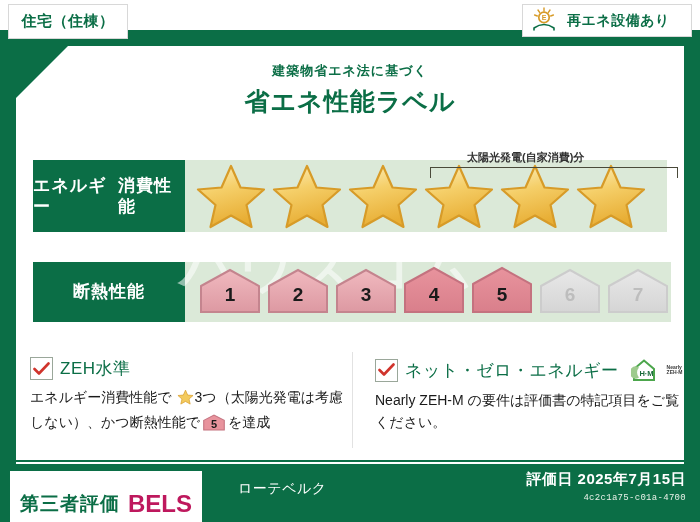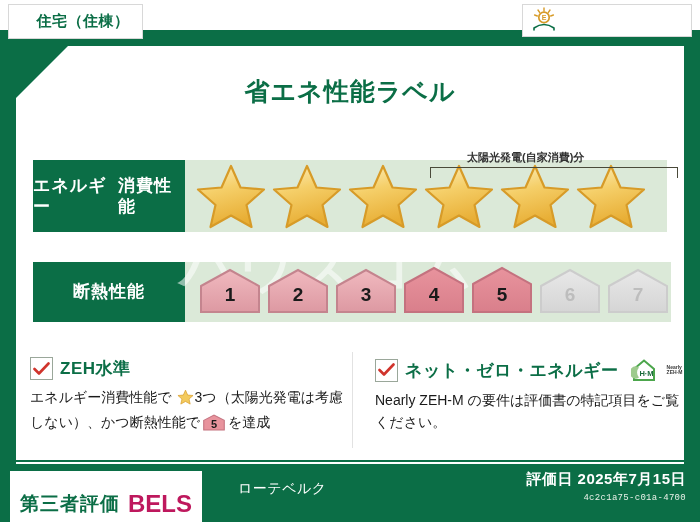--- a/index.html
+++ b/index.html
@@ -26,36 +26,36 @@
     background:#ffffff;
     clip-path:polygon(52px 0, 668px 0, 668px 414px, 0 414px, 0 52px);
   }
   .topbar-white{
     position:absolute;left:0;top:0;width:700px;height:30px;background:#ffffff;
   }
   .tl-chip{
     position:absolute;left:8px;top:4px;width:118px;height:33px;
     background:#ffffff;border:1px solid #d8d8d8;
     display:flex;align-items:center;justify-content:center;
-    font-size:15px;font-weight:bold;color:#0b6e46;letter-spacing:.5px;padding-left:15px;
+    font-size:15px;font-weight:bold;color:#0b6e46;letter-spacing:.5px;
   }
   .tr-chip{
     position:absolute;left:522px;top:4px;width:170px;height:33px;
     background:#ffffff;border:1px solid #d8d8d8;
     display:flex;align-items:center;gap:6px;padding-left:8px;
     box-sizing:border-box;
   }
   .tr-chip .txt{font-size:14px;font-weight:bold;color:#0b6e46;letter-spacing:.5px;}
 
   
   .head{
     position:absolute;left:16px;top:62px;width:668px;text-align:center;
   }
   .head .sub{font-size:13px;font-weight:bold;color:#0b6e46;letter-spacing:1px;}
-  .head .main{font-size:25px;font-weight:bold;color:#0b6e46;letter-spacing:1px;margin-top:13px;}
+  .head .main{font-size:25px;font-weight:bold;color:#0b6e46;letter-spacing:1px;margin-top:5px;}
 
   
   .row{position:absolute;left:33px;height:72px;display:flex;}
   .row-energy{top:160px;width:634px;}
   .row-insul{top:262px;width:634px;height:60px;}
   .row-key{
     width:152px;background:#0b6e46;color:#fff;
     display:flex;flex-direction:row;align-items:center;justify-content:center;
     font-size:17px;font-weight:bold;letter-spacing:1px;line-height:1.25;
     flex:none;
@@ -98,21 +98,21 @@
 
   
   .note{position:absolute;top:357px;width:300px;}
   .note-left{left:30px;width:320px;}
   .note-right{left:375px;width:310px;}
   .note-head{display:flex;align-items:center;gap:7px;}
   .chk{
     width:21px;height:21px;border:1px solid #9aa79a;background:#fff;flex:none;
     display:flex;align-items:center;justify-content:center;
   }
-  .note-title{font-size:17px;font-weight:bold;color:#0b6e46;letter-spacing:.5px;}
+  .note-title{font-size:17px;font-weight:normal;color:#0b6e46;letter-spacing:.5px;}
   .note-body{
     margin-top:7px;font-size:14px;color:#1a1a1a;line-height:1.55;letter-spacing:0px;
   }
   .inline-star{vertical-align:-3px;margin:0 1px;}
   .inline-house{vertical-align:-4px;margin:0 2px;position:relative;display:inline-block;width:24px;height:17px;}
   .inline-house .n{
     position:absolute;left:0;top:2px;width:100%;text-align:center;
     font-size:11px;font-weight:bold;color:#1a1a1a;
   }
   .zehm-logo{display:inline-flex;align-items:center;gap:2px;vertical-align:-7px;margin-left:5px;}
@@ -164,23 +164,25 @@
           <line x1="19" y1="4" x2="17.4" y2="6.4"></line>
           <line x1="3.6" y1="9" x2="6.3" y2="10"></line>
           <line x1="22.4" y1="9" x2="19.7" y2="10"></line>
         </g>
         <path d="M13 6.2 A5.2 5.2 0 1 0 13 16.6 A5.2 5.2 0 1 0 13 6.2" fill="none" stroke="#d79b28" stroke-width="1.7"></path>
         <text x="13" y="14.4" font-size="7" font-weight="bold" fill="#d79b28" text-anchor="middle" font-family="Liberation Sans, sans-serif">E</text>
         <path d="M3 22 Q13 15 23 22" fill="none" stroke="#0b6e46" stroke-width="1.6"></path>
         <path d="M3 22 L3 24 M23 22 L23 24" stroke="#0b6e46" stroke-width="1.6" stroke-linecap="round"></path>
       </svg>
     </span>
+    <span class="txt">再エネ設備あり</span>
   </div>
 
   <div class="head">
+    <div class="sub">建築物省エネ法に基づく</div>
     <div class="main">省エネ性能ラベル</div>
   </div>
 
   <div class="watermark">ハウスコム</div>
 
   <div class="row row-energy">
     <div class="row-key">
       <span>エネルギー</span>
       <span>消費性能</span>
     </div>

